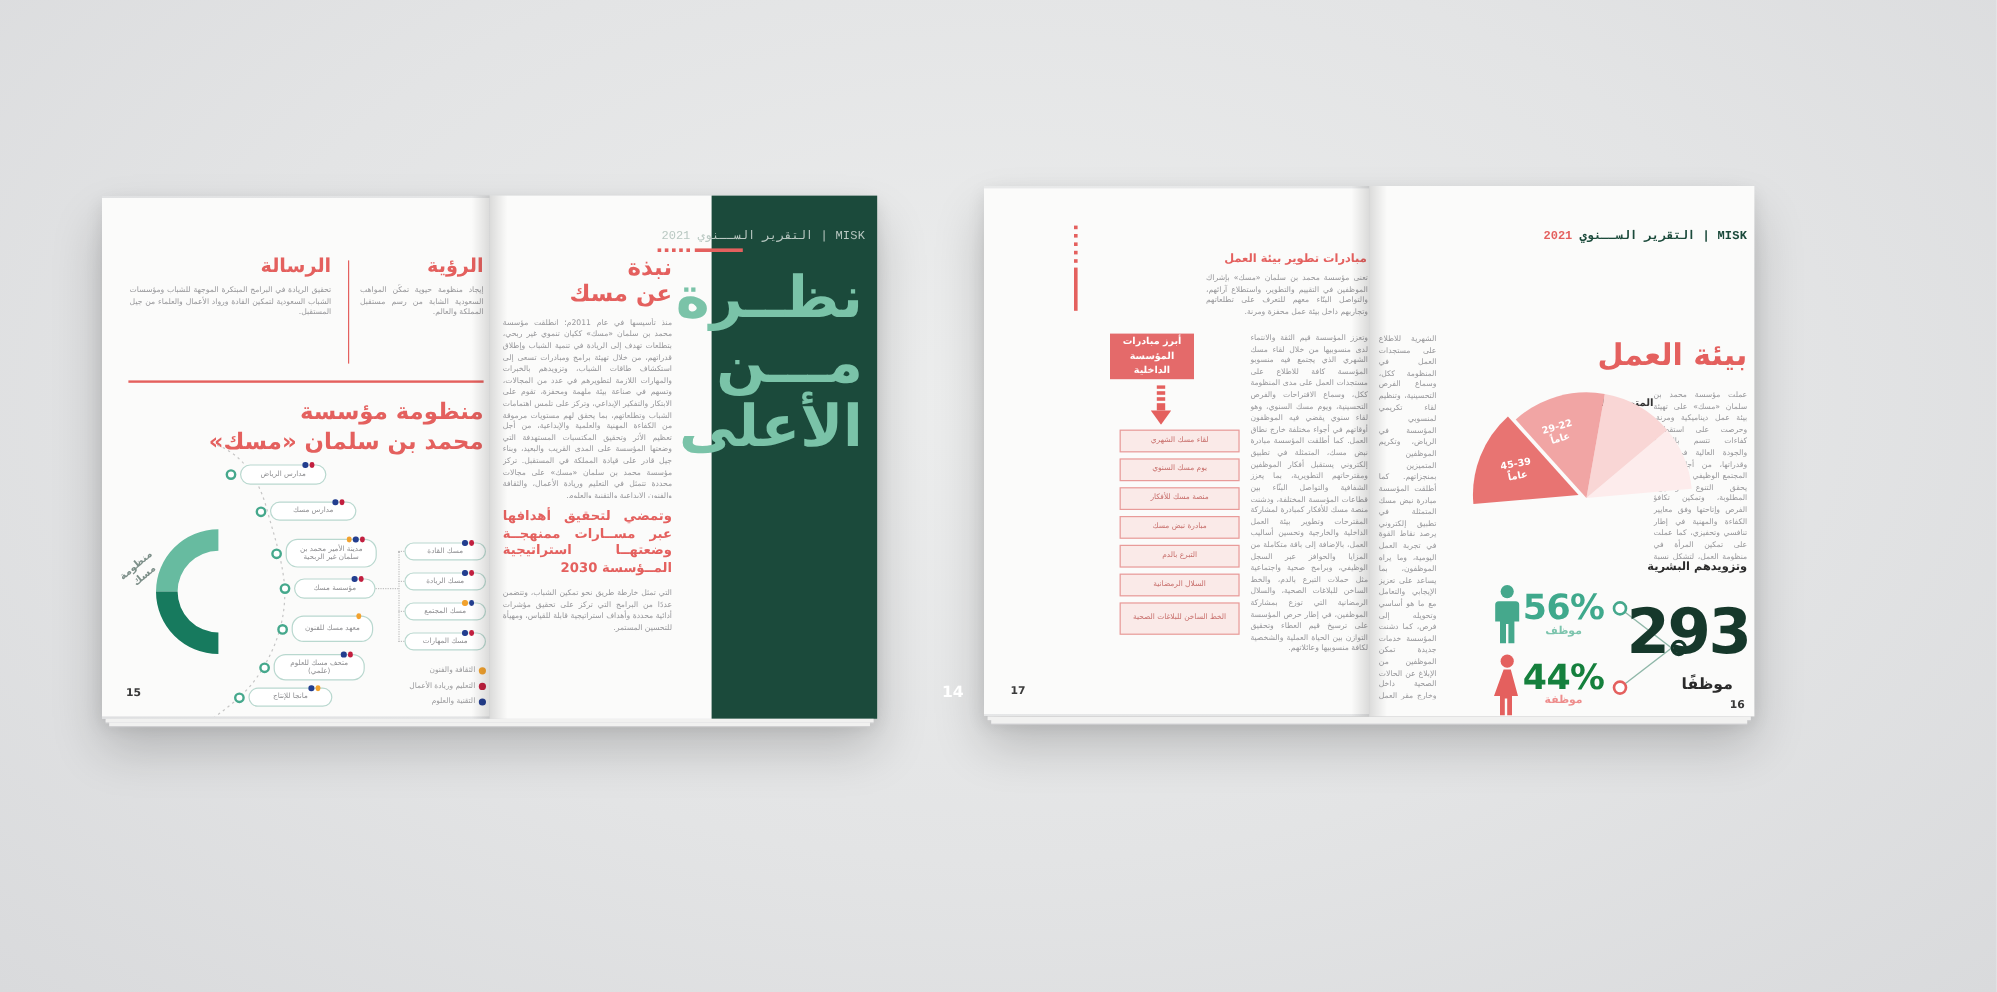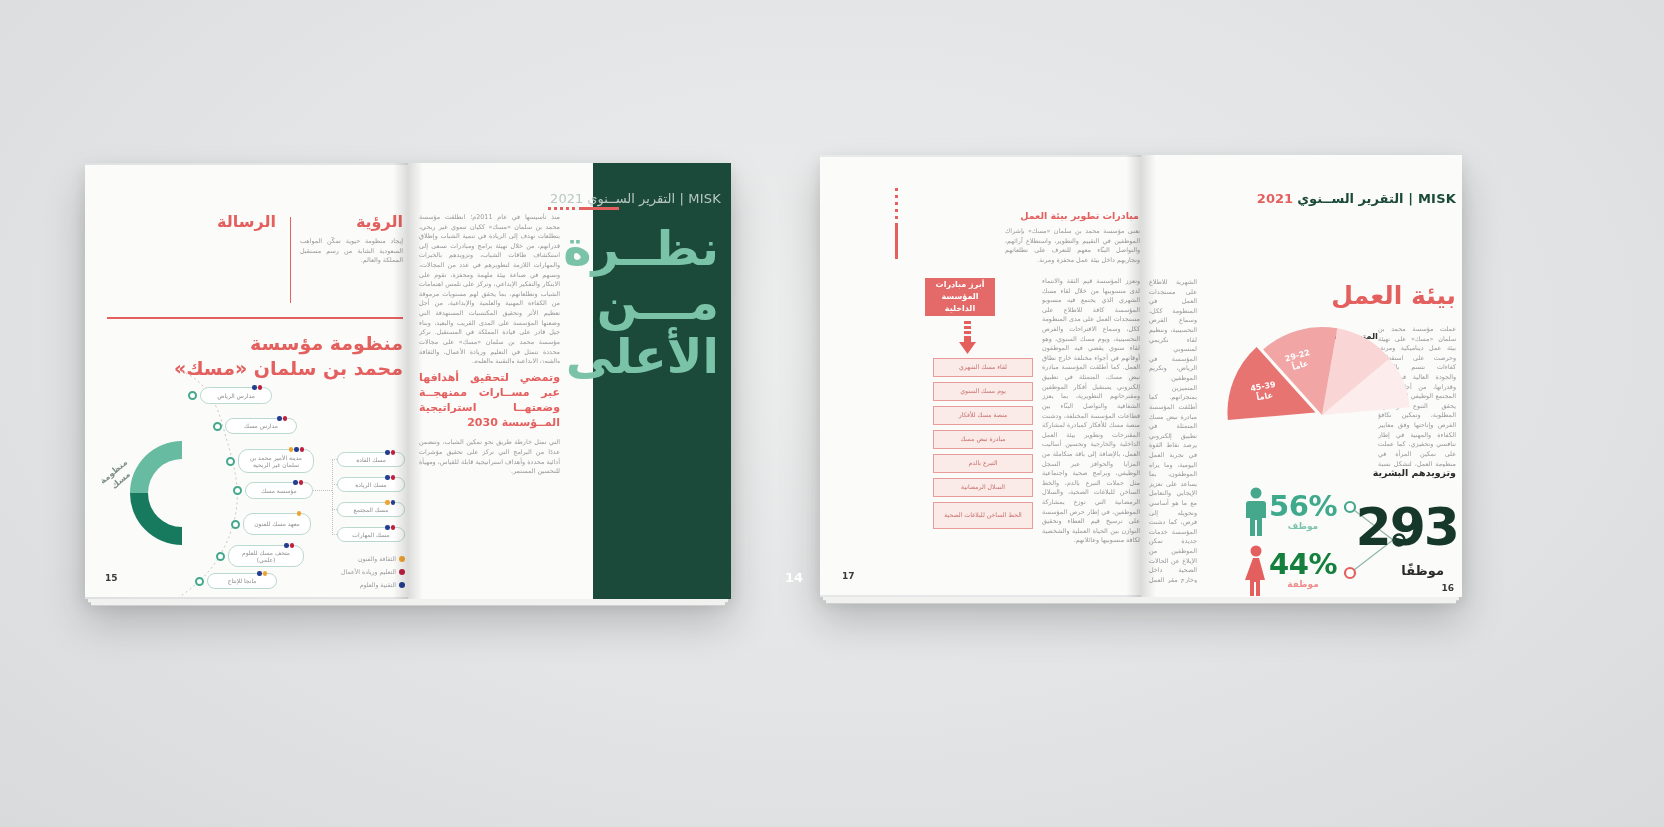--- a/index.html
+++ b/index.html
@@ -13,21 +13,21 @@
   .page-edge{position:absolute;left:3px;right:3px;height:3px;background:#f1f1f0;box-shadow:0 1px 0 #cfcfd1;}
   .spine{position:absolute;top:0;bottom:0;width:30px;pointer-events:none;
     background:linear-gradient(to right, rgba(0,0,0,0) 0%, rgba(0,0,0,.13) 50%, rgba(0,0,0,0) 100%);z-index:30;}
   .rtl{direction:rtl;}
   .body-text{font-size:6.4px;line-height:1.5;color:#97979a;text-align:justify;direction:rtl;overflow:hidden;}
   
   #spread-left{left:85px;top:163px;width:646px;height:436px;}
   #pg15{left:0;top:2px;width:323px;height:432px;}
   #pg14{left:323px;top:0;width:323px;height:436px;}
   #green-panel{position:absolute;left:185px;top:0;width:138px;height:436px;background:#1b4a3b;}
-  .mini-header{position:absolute;font-size:13px;letter-spacing:.2px;direction:rtl;white-space:nowrap;}
+  .mini-header{position:absolute;font-size:10px;letter-spacing:.2px;direction:rtl;white-space:nowrap;font-family:Liberation Mono, monospace;}
   #p14-header{top:28px;right:10px;color:#b9c8c2;}
   #p14-title{position:absolute;top:58px;right:12px;text-align:right;color:#7ac3a8;font-weight:bold;
     font-size:48px;line-height:1.13;}
   .deco-line{position:absolute;display:flex;align-items:center;z-index:40;}
   #p14-deco{left:137px;top:44px;}
   .deco-dot{width:3px;height:3px;background:#e4605e;margin-left:3px;}
   .deco-bar-h{width:40px;height:3px;background:#e4605e;margin-left:4px;}
   #about-block{position:absolute;right:171px;top:50px;width:141px;text-align:right;}
   #about-heading{font-size:19px;font-weight:bold;color:#e4605e;line-height:1.15;direction:rtl;margin-bottom:8px;}
   #about-body{height:150px;margin-bottom:8px;}
@@ -101,20 +101,21 @@
 <div class="spread" id="spread-left">
 
   <div class="page" id="pg15">
     <div id="vision">
       <div class="sec-title">الرؤية</div>
       <div class="body-text" style="height:34px">إيجاد منظومة حيوية تمكّن المواهب السعودية الشابة من رسم مستقبل المملكة والعالم.</div>
     </div>
     <div id="vm-divider"></div>
     <div id="mission">
       <div class="sec-title">الرسالة</div>
+      <div class="body-text" style="height:52px">تحقيق الريادة في البرامج المبتكرة الموجهة للشباب ومؤسسات الشباب السعودية لتمكين القادة ورواد الأعمال والعلماء من جيل المستقبل.</div>
     </div>
     <div id="hr-line"></div>
     <div id="eco-heading">
       <span>منظومة مؤسسة</span><br>
       <span>محمد بن سلمان «مسك»</span>
     </div>
 
     <svg width="323" height="432" style="position:absolute;left:0;top:0;pointer-events:none">
       <path d="M96,206 C118,214 131,236 137,258 C143,280 150,300 152,322 C154,348 146,372 134,392 C122,412 108,422 92,434" fill="none" stroke="#c6c6c6" stroke-width="1" stroke-dasharray="2,3"></path>
     </svg>
@@ -250,20 +251,24 @@
     </div>
     <div class="deco-line" id="p14-deco">
       <span class="deco-dot"></span>
         <span class="deco-dot"></span>
         <span class="deco-dot"></span>
         <span class="deco-dot"></span>
         <span class="deco-dot"></span>
       <span class="deco-bar-h"></span>
     </div>
     <div id="about-block">
+      <div id="about-heading">
+        <span>نبذة</span><br>
+        <span>عن مسك</span>
+      </div>
       <div class="body-text" id="about-body">منذ تأسيسها في عام 2011م؛ انطلقت مؤسسة محمد بن سلمان «مسك» ككيان تنموي غير ربحي، بتطلعات تهدف إلى الريادة في تنمية الشباب وإطلاق قدراتهم، من خلال تهيئة برامج ومبادرات تسعى إلى استكشاف طاقات الشباب، وتزويدهم بالخبرات والمهارات اللازمة لتطويرهم في عدد من المجالات، وتسهم في صناعة بيئة ملهمة ومحفزة، تقوم على الابتكار والتفكير الإبداعي، وتركز على تلمس اهتمامات الشباب وتطلعاتهم، بما يحقق لهم مستويات مرموقة من الكفاءة المهنية والعلمية والإبداعية، من أجل تعظيم الأثر وتحقيق المكتسبات المستهدفة التي وضعتها المؤسسة على المدى القريب والبعيد، وبناء جيل قادر على قيادة المملكة في المستقبل. تركز مؤسسة محمد بن سلمان «مسك» على مجالات محددة تتمثل في التعليم وريادة الأعمال، والثقافة والفنون الإبداعية والتقنية والعلوم.</div>
       <div id="about-sub">وتمضي لتحقيق أهدافها عبر مســارات ممنهجــة وضعتهــا استراتيجية المــؤسسة 2030</div>
       <div class="body-text" id="about-body2">التي تمثل خارطة طريق نحو تمكين الشباب، وتتضمن عددًا من البرامج التي تركز على تحقيق مؤشرات أدائية محددة وأهداف استراتيجية قابلة للقياس، ومهيأة للتحسين المستمر.</div>
     </div>
   </div>
 
   <div class="spine" style="left:308px"></div>
   <div class="page-edge" style="bottom:-3px"></div>
   <div class="page-edge" style="bottom:-6px;left:6px;right:6px"></div>
 </div>

